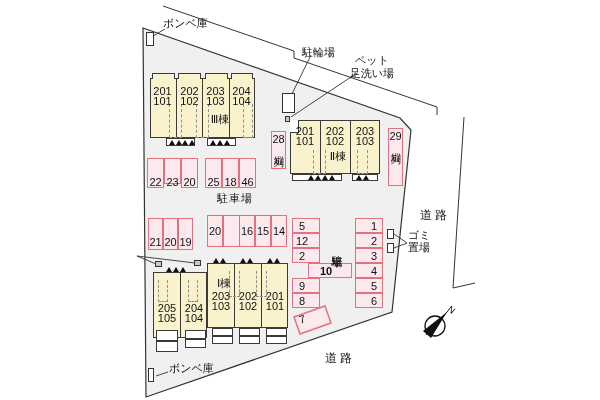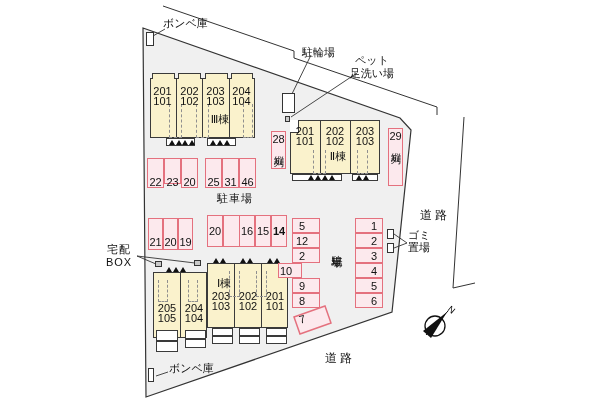--- a/index.html
+++ b/index.html
@@ -144,37 +144,37 @@
   <div class="abs unit-label" style="left:154px;top:303px;width:26px;">205
 105</div>
   <div class="abs unit-label" style="left:181px;top:303px;width:26px;">204
 104</div>
 
   <div class="abs lot" style="left:147px;top:158px;width:17px;height:30px;">22</div>
   <div class="abs lot" style="left:164px;top:158px;width:17px;height:26px;">23</div>
   <div class="abs lot" style="left:181px;top:158px;width:17px;height:30px;">20</div>
 
   <div class="abs lot" style="left:205px;top:158px;width:17px;height:30px;">25</div>
-  <div class="abs lot" style="left:222px;top:158px;width:17px;height:30px;">31</div>
+  <div class="abs lot" style="left:222px;top:158px;width:17px;height:30px;">18</div>
   <div class="abs lot" style="left:239px;top:158px;width:17px;height:30px;">46</div>
 
   <div class="abs lot bot" style="left:148px;top:218px;width:15px;height:32px;">21</div>
   <div class="abs lot bot" style="left:163px;top:218px;width:15px;height:32px;">20</div>
   <div class="abs lot bot" style="left:178px;top:218px;width:15px;height:32px;">19</div>
 
   <div class="abs lot mid" style="left:207px;top:215px;width:16px;height:32px;">20</div>
   <div class="abs lot mid" style="left:223px;top:215px;width:28px;height:32px;padding-left:40px;">17</div>
   <div class="abs lot mid" style="left:239px;top:215px;width:16px;height:32px;">16</div>
   <div class="abs lot mid" style="left:255px;top:215px;width:16px;height:32px;">15</div>
-  <div class="abs lot mid" style="left:271px;top:215px;width:16px;height:32px;font-weight:bold;">14</div>
+  <div class="abs lot mid" style="left:271px;top:215px;width:16px;height:32px;">14</div>
 
   <div class="abs lot lnum" style="left:292px;top:218px;width:28px;height:15px;">5</div>
   <div class="abs lot lnum" style="left:292px;top:233px;width:28px;height:15px;">12</div>
   <div class="abs lot lnum" style="left:292px;top:248px;width:28px;height:15px;">2</div>
-  <div class="abs lot lnum" style="left:278px;top:263px;width:24px;height:15px;">10</div>
+  <div class="abs lot lnum" style="left:308px;top:263px;width:44px;height:15px;font-weight:bold;">10</div>
   <div class="abs lot lnum" style="left:292px;top:278px;width:28px;height:15px;">9</div>
   <div class="abs lot lnum" style="left:292px;top:293px;width:28px;height:15px;">8</div>
 
   <div class="abs lot rnum" style="left:355px;top:218px;width:28px;height:15px;">1</div>
   <div class="abs lot rnum" style="left:355px;top:233px;width:28px;height:15px;">2</div>
   <div class="abs lot rnum" style="left:355px;top:248px;width:28px;height:15px;">3</div>
   <div class="abs lot rnum" style="left:355px;top:263px;width:28px;height:15px;">4</div>
   <div class="abs lot rnum" style="left:355px;top:278px;width:28px;height:15px;">5</div>
   <div class="abs lot rnum" style="left:355px;top:293px;width:28px;height:15px;">6</div>
 
@@ -198,20 +198,18 @@
   <div class="abs wsq" style="left:387px;top:229px;width:7px;height:10px;"></div>
   <div class="abs wsq" style="left:387px;top:243px;width:7px;height:10px;"></div>
 
   <div class="abs map-label" style="left:163px;top:17px;">ボンベ庫</div>
   <div class="abs map-label" style="left:169px;top:362px;">ボンベ庫</div>
   <div class="abs map-label" style="left:302px;top:46px;">駐輪場</div>
   <div class="abs map-label" style="left:344px;top:54px;width:56px;text-align:center;">ペット
 足洗い場</div>
   <div class="abs map-label" style="left:217px;top:192px;letter-spacing:1px;">駐車場</div>
   <div class="abs map-label vtext" style="left:330px;top:243px;height:42px;font-size:11px;letter-spacing:1px;">駐車場</div>
-  <div class="abs map-label" style="left:99px;top:243px;width:40px;text-align:center;letter-spacing:1px;">宅配
-BOX</div>
   <div class="abs map-label" style="left:408px;top:229px;width:34px;line-height:12px;">ゴミ
 置場</div>
   <div class="abs map-label" style="left:420px;top:209px;font-size:12px;letter-spacing:3px;">道路</div>
   <div class="abs map-label" style="left:325px;top:352px;font-size:12px;letter-spacing:3px;">道路</div>
 
 </div>
 
 </body></html>

